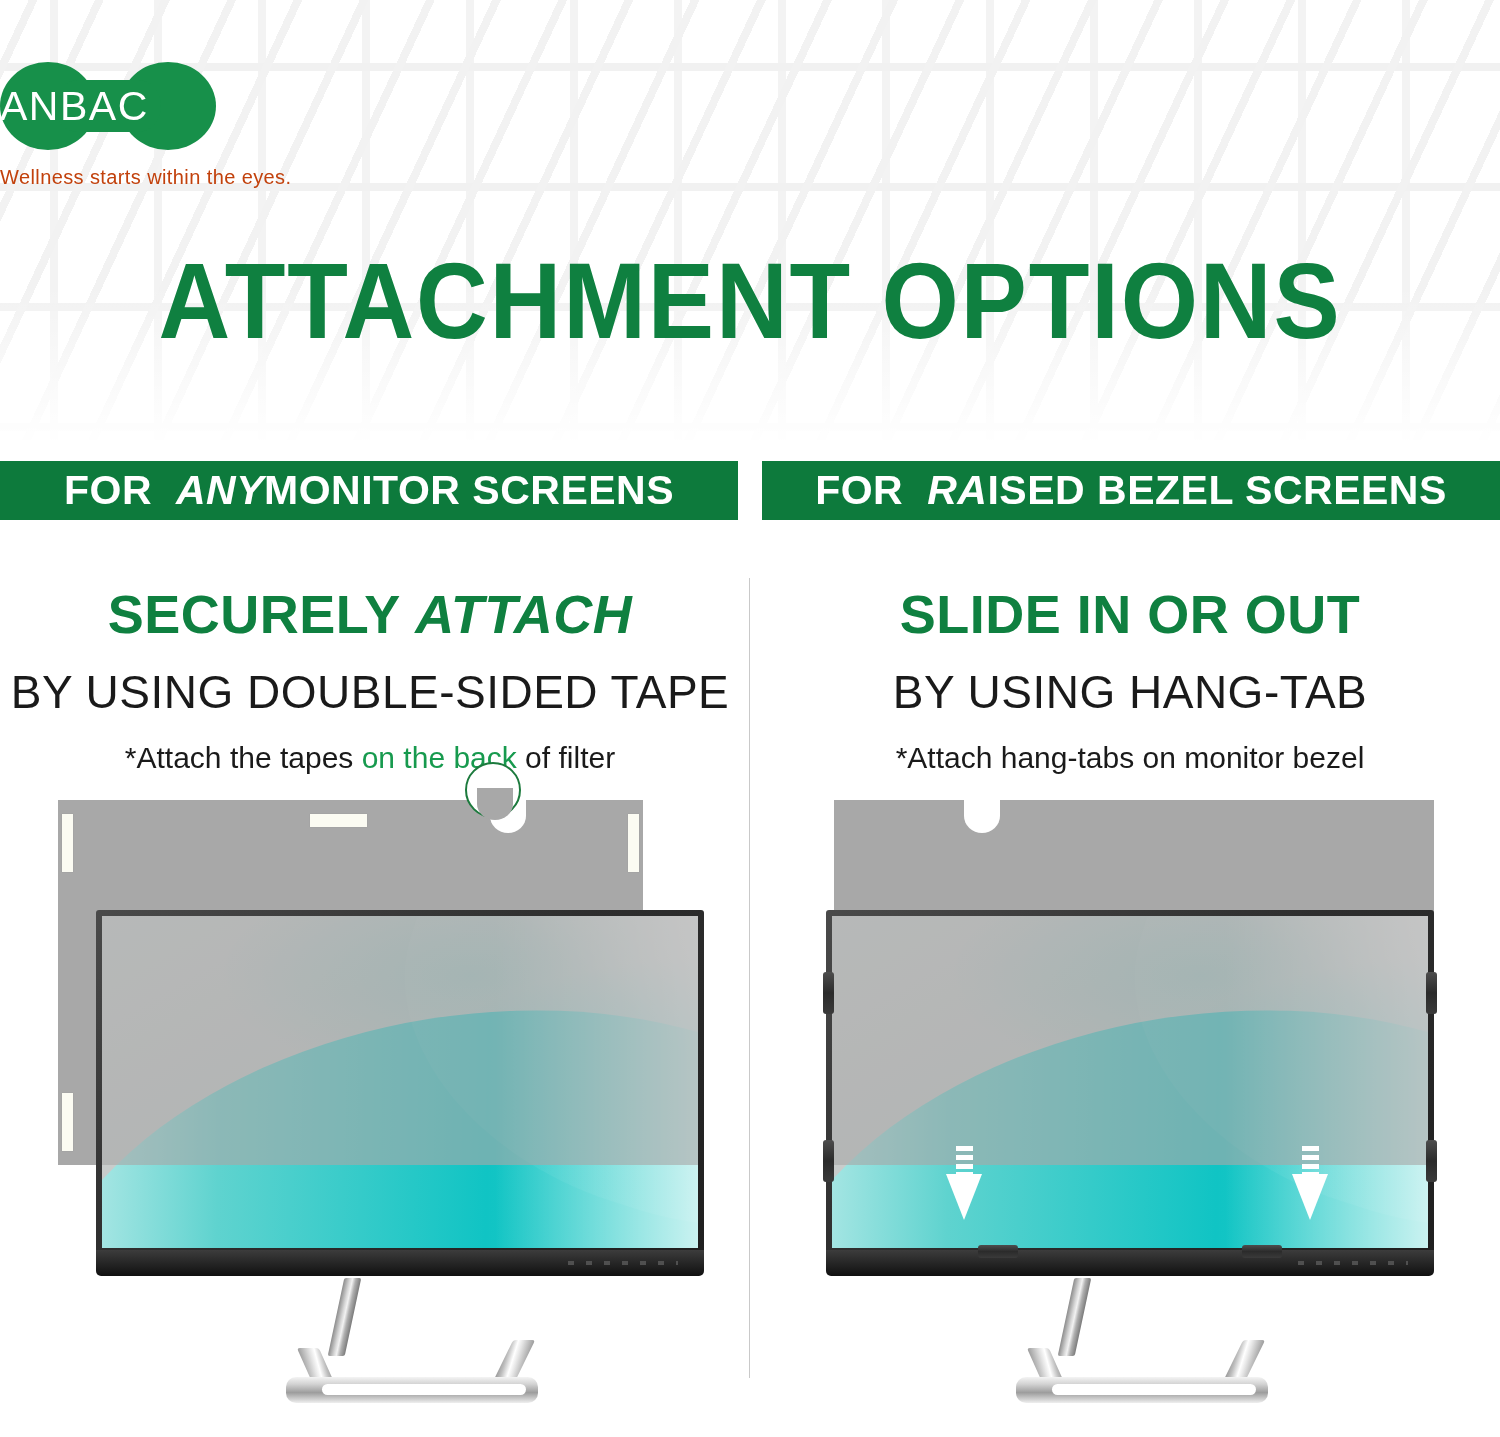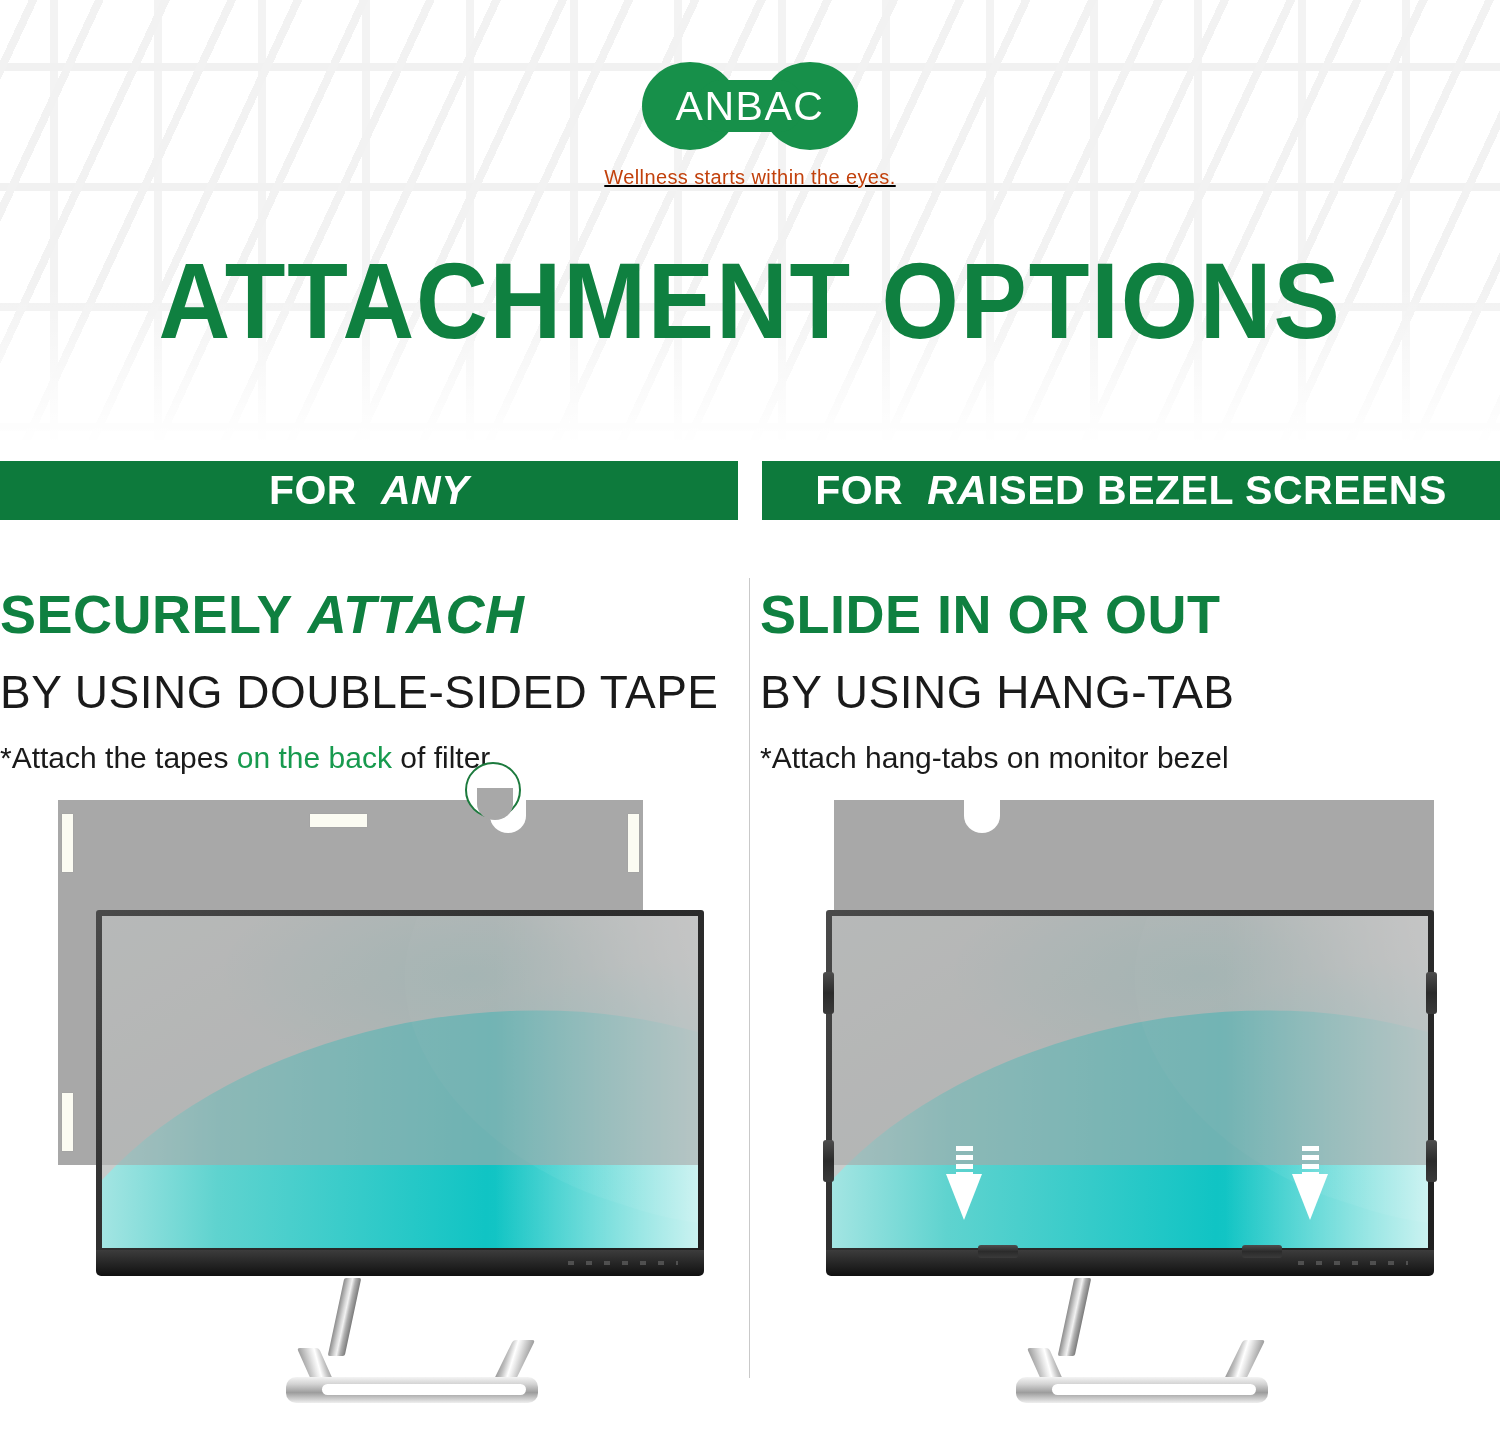--- a/index.html
+++ b/index.html
@@ -53,22 +53,21 @@
     background: #ffffff;
     z-index: 1;
   }
 
   #page { position: absolute; inset: 0; z-index: 2; }
 
   
   #logo-block {
     position: absolute;
     left: 0; top: 62px; width: 1500px;
-    text-align: center;
-    text-decoration: underline;
+    text-align: left;
   }
   #logo-blob {
     position: relative;
     display: inline-block;
     width: 216px;
     height: 88px;
   }
   #logo-blob .lobe {
     position: absolute;
     background: #17904a;
@@ -140,20 +139,21 @@
     position: absolute;
     left: 749px; top: 578px;
     width: 1px; height: 800px;
     background: #c9c9c9;
   }
 
   
   .col-head {
     position: absolute;
     width: 740px;
+    text-align: center;
   }
   #head-left  { left: 0;   top: 583px; }
   #head-right { left: 760px; top: 583px; }
 
   .head-green {
     font-family: "Liberation Sans Narrow", "Liberation Sans", sans-serif;
     font-size: 54px;
     font-weight: bold;
     color: #0f8040;
     letter-spacing: 0.5px;
@@ -404,20 +404,21 @@
       <div id="logo-text">ANBAC</div>
     </div>
     <div id="logo-tagline">Wellness starts within the eyes.</div>
   </div>
 
   <div id="main-title">ATTACHMENT OPTIONS</div>
 
   <div class="banner" id="banner-left">
     <span>FOR </span>
       <span class="ital">ANY</span>
+      <span> MONITOR SCREENS</span>
   </div>
   <div class="banner" id="banner-right">
     <span>FOR </span>
       <span class="ital">RA</span>
       <span>ISED BEZEL SCREENS</span>
   </div>
 
   <div id="divider"></div>
 
   <div class="col-head" id="head-left">

